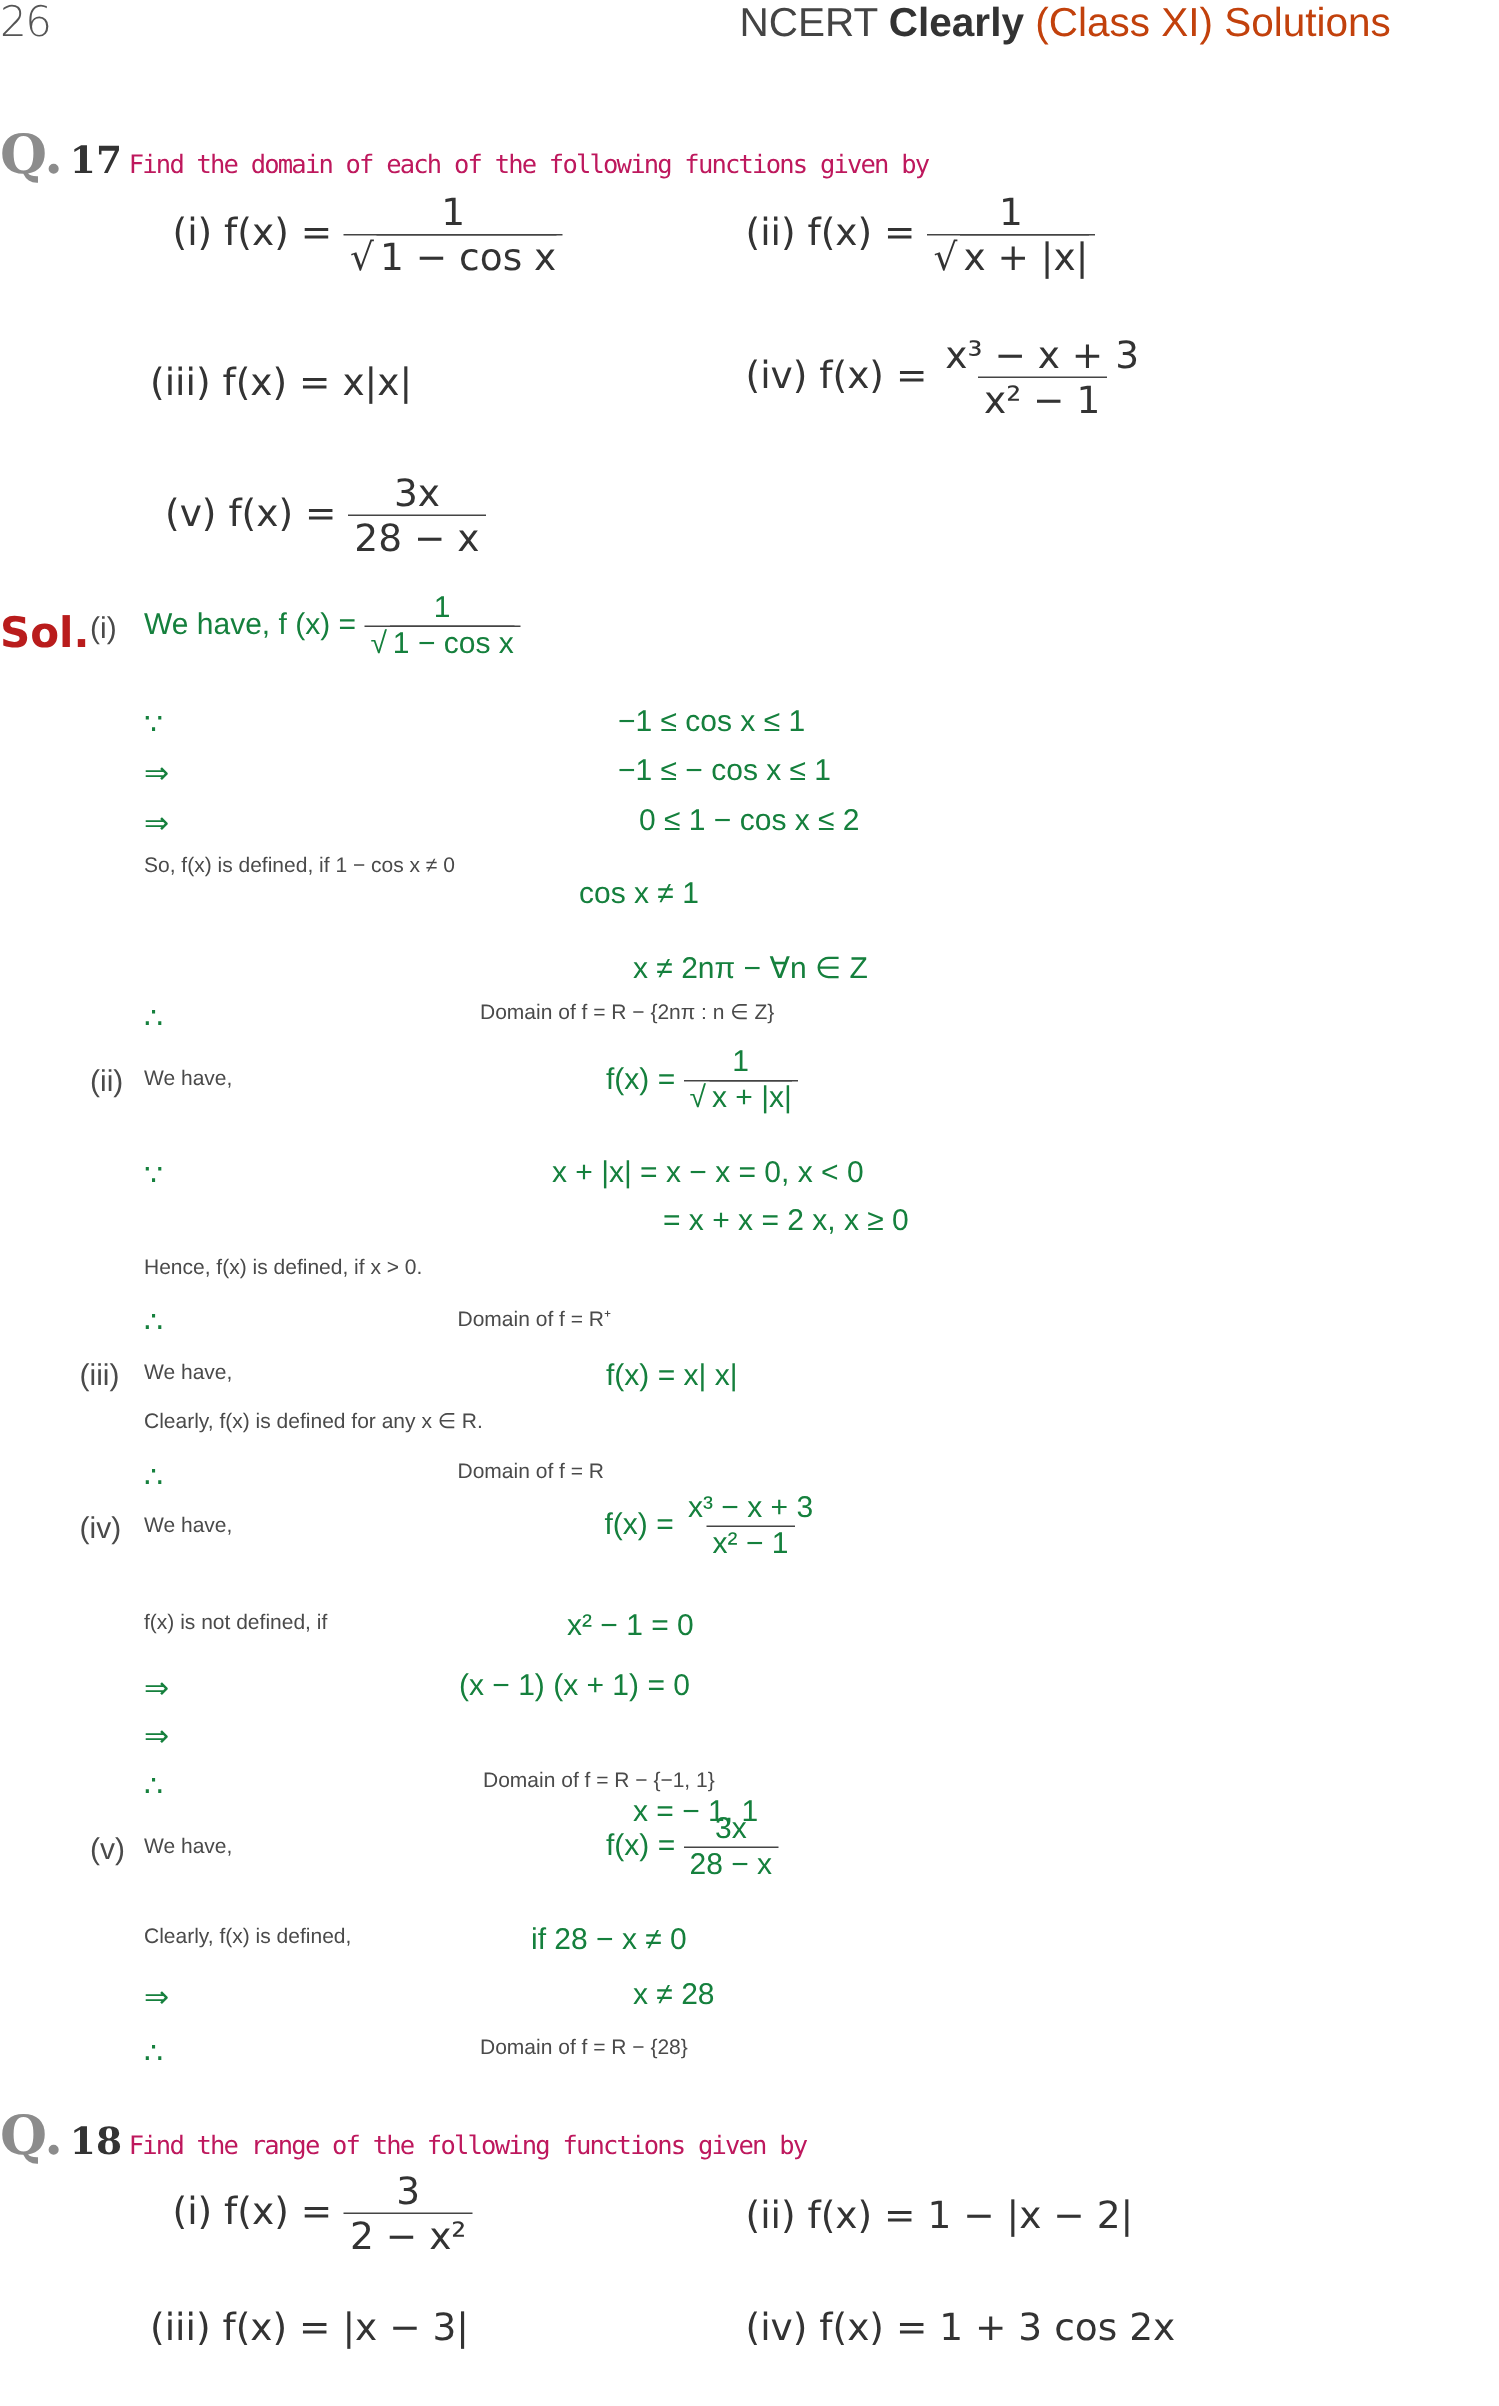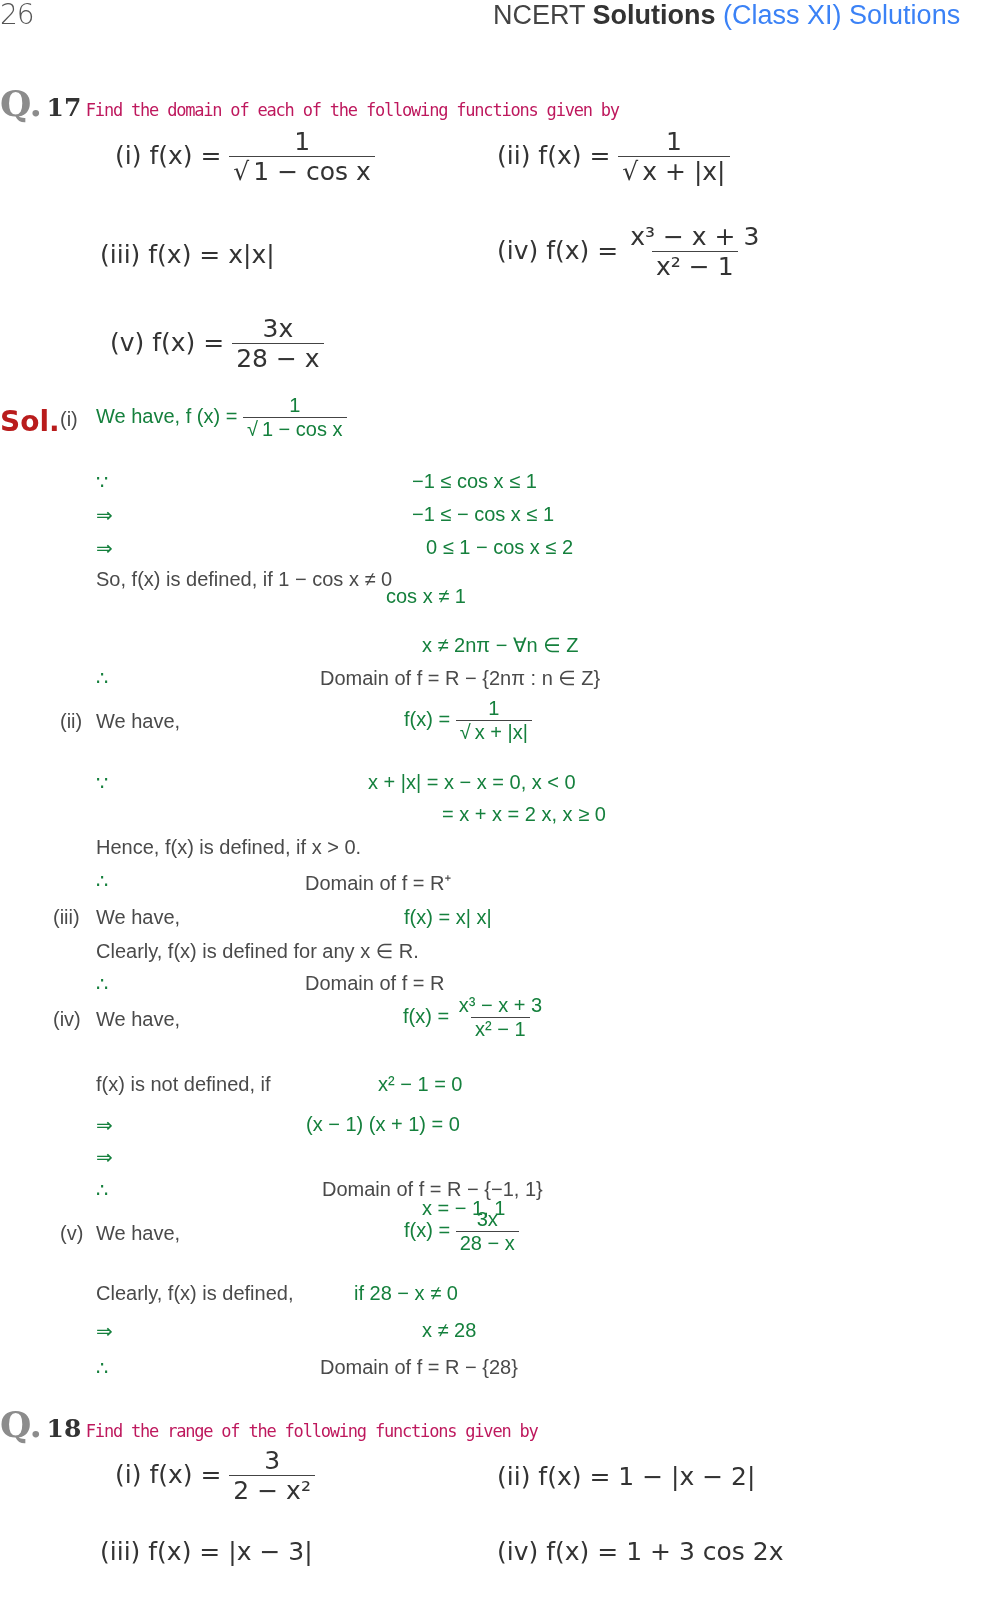--- a/index.html
+++ b/index.html
@@ -1,42 +1,42 @@
 <!DOCTYPE html>
 <html><head>
 <meta charset="utf-8">
 <style>
   html, body { margin: 0; padding: 0; background: #ffffff; }
   body { width: 999px; height: 1604px; position: relative; overflow: hidden; color: #3a3a3a; font-family: "Liberation Sans", sans-serif; }
   .abs { position: absolute; white-space: nowrap; }
   .hdr-num { font-family: "DejaVu Sans", sans-serif; font-size: 28px; font-weight: 200; color: #555; letter-spacing: -1px; }
   .hdr-title { font-family: "Liberation Sans", sans-serif; font-size: 27px; color: #444; }
   .hdr-title b { font-weight: bold; color: #333; }
-  .hdr-title .light { color: #3b82f6; font-weight: normal; }
+  .hdr-title .light { color: #c2410c; font-weight: normal; }
   .qmark { font-family: "DejaVu Serif", serif; font-size: 36px; font-weight: bold; color: #8c8c8c; }
   .qnum { font-family: "DejaVu Serif", serif; font-size: 25px; font-weight: bold; color: #333; }
   .qtext { font-family: "DejaVu Sans Mono", monospace; font-size: 17px; color: #be185d; letter-spacing: -1.2px; text-align: right; }
   .qmath { font-family: "DejaVu Sans", sans-serif; font-size: 25px; color: #333; }
   .sol { font-family: "DejaVu Sans", sans-serif; font-weight: bold; font-size: 28px; color: #b91c1c; }
-  .stext { font-family: "Liberation Sans", sans-serif; font-size: 20px; color: #4a4a4a; }
+  .stext { font-family: "Liberation Sans", sans-serif; font-size: 14px; color: #4a4a4a; }
   .smath { font-family: "Liberation Sans", sans-serif; font-size: 20px; color: #15803d; }
   .lbl { font-family: "Liberation Sans", sans-serif; font-size: 20px; color: #4a4a4a; }
   .frac { display: inline-flex; flex-direction: column; align-items: center; vertical-align: middle; }
   .frac .num { padding: 0 4px; }
   .frac .den { border-top: 1.5px solid #444; padding: 0 4px; }
   .sqrt { border-top: 1.5px solid #444; padding-left: 2px; margin-left: 2px; margin-top: 40px; }
   .sym { font-family: "DejaVu Sans", sans-serif; }
 </style>
 </head>
 <body>
 
 <div class="abs hdr-num" style="left:0;top:-2px;">26</div>
 <div class="abs hdr-title" style="left:493px;top:0px;">
   <span>NCERT</span>
-  <b>Solutions</b>
+  <b>Clearly</b>
   <span class="light">(Class XI) Solutions</span>
 </div>
 
 <div class="abs" style="left:0;top:82px;">
   <span class="qmark">Q.</span>
   <span class="qnum">17</span>
   <span class="qtext">Find the domain of each of the following functions given by</span>
 </div>
 
 <div class="abs qmath" style="left:115px;top:127px;">

